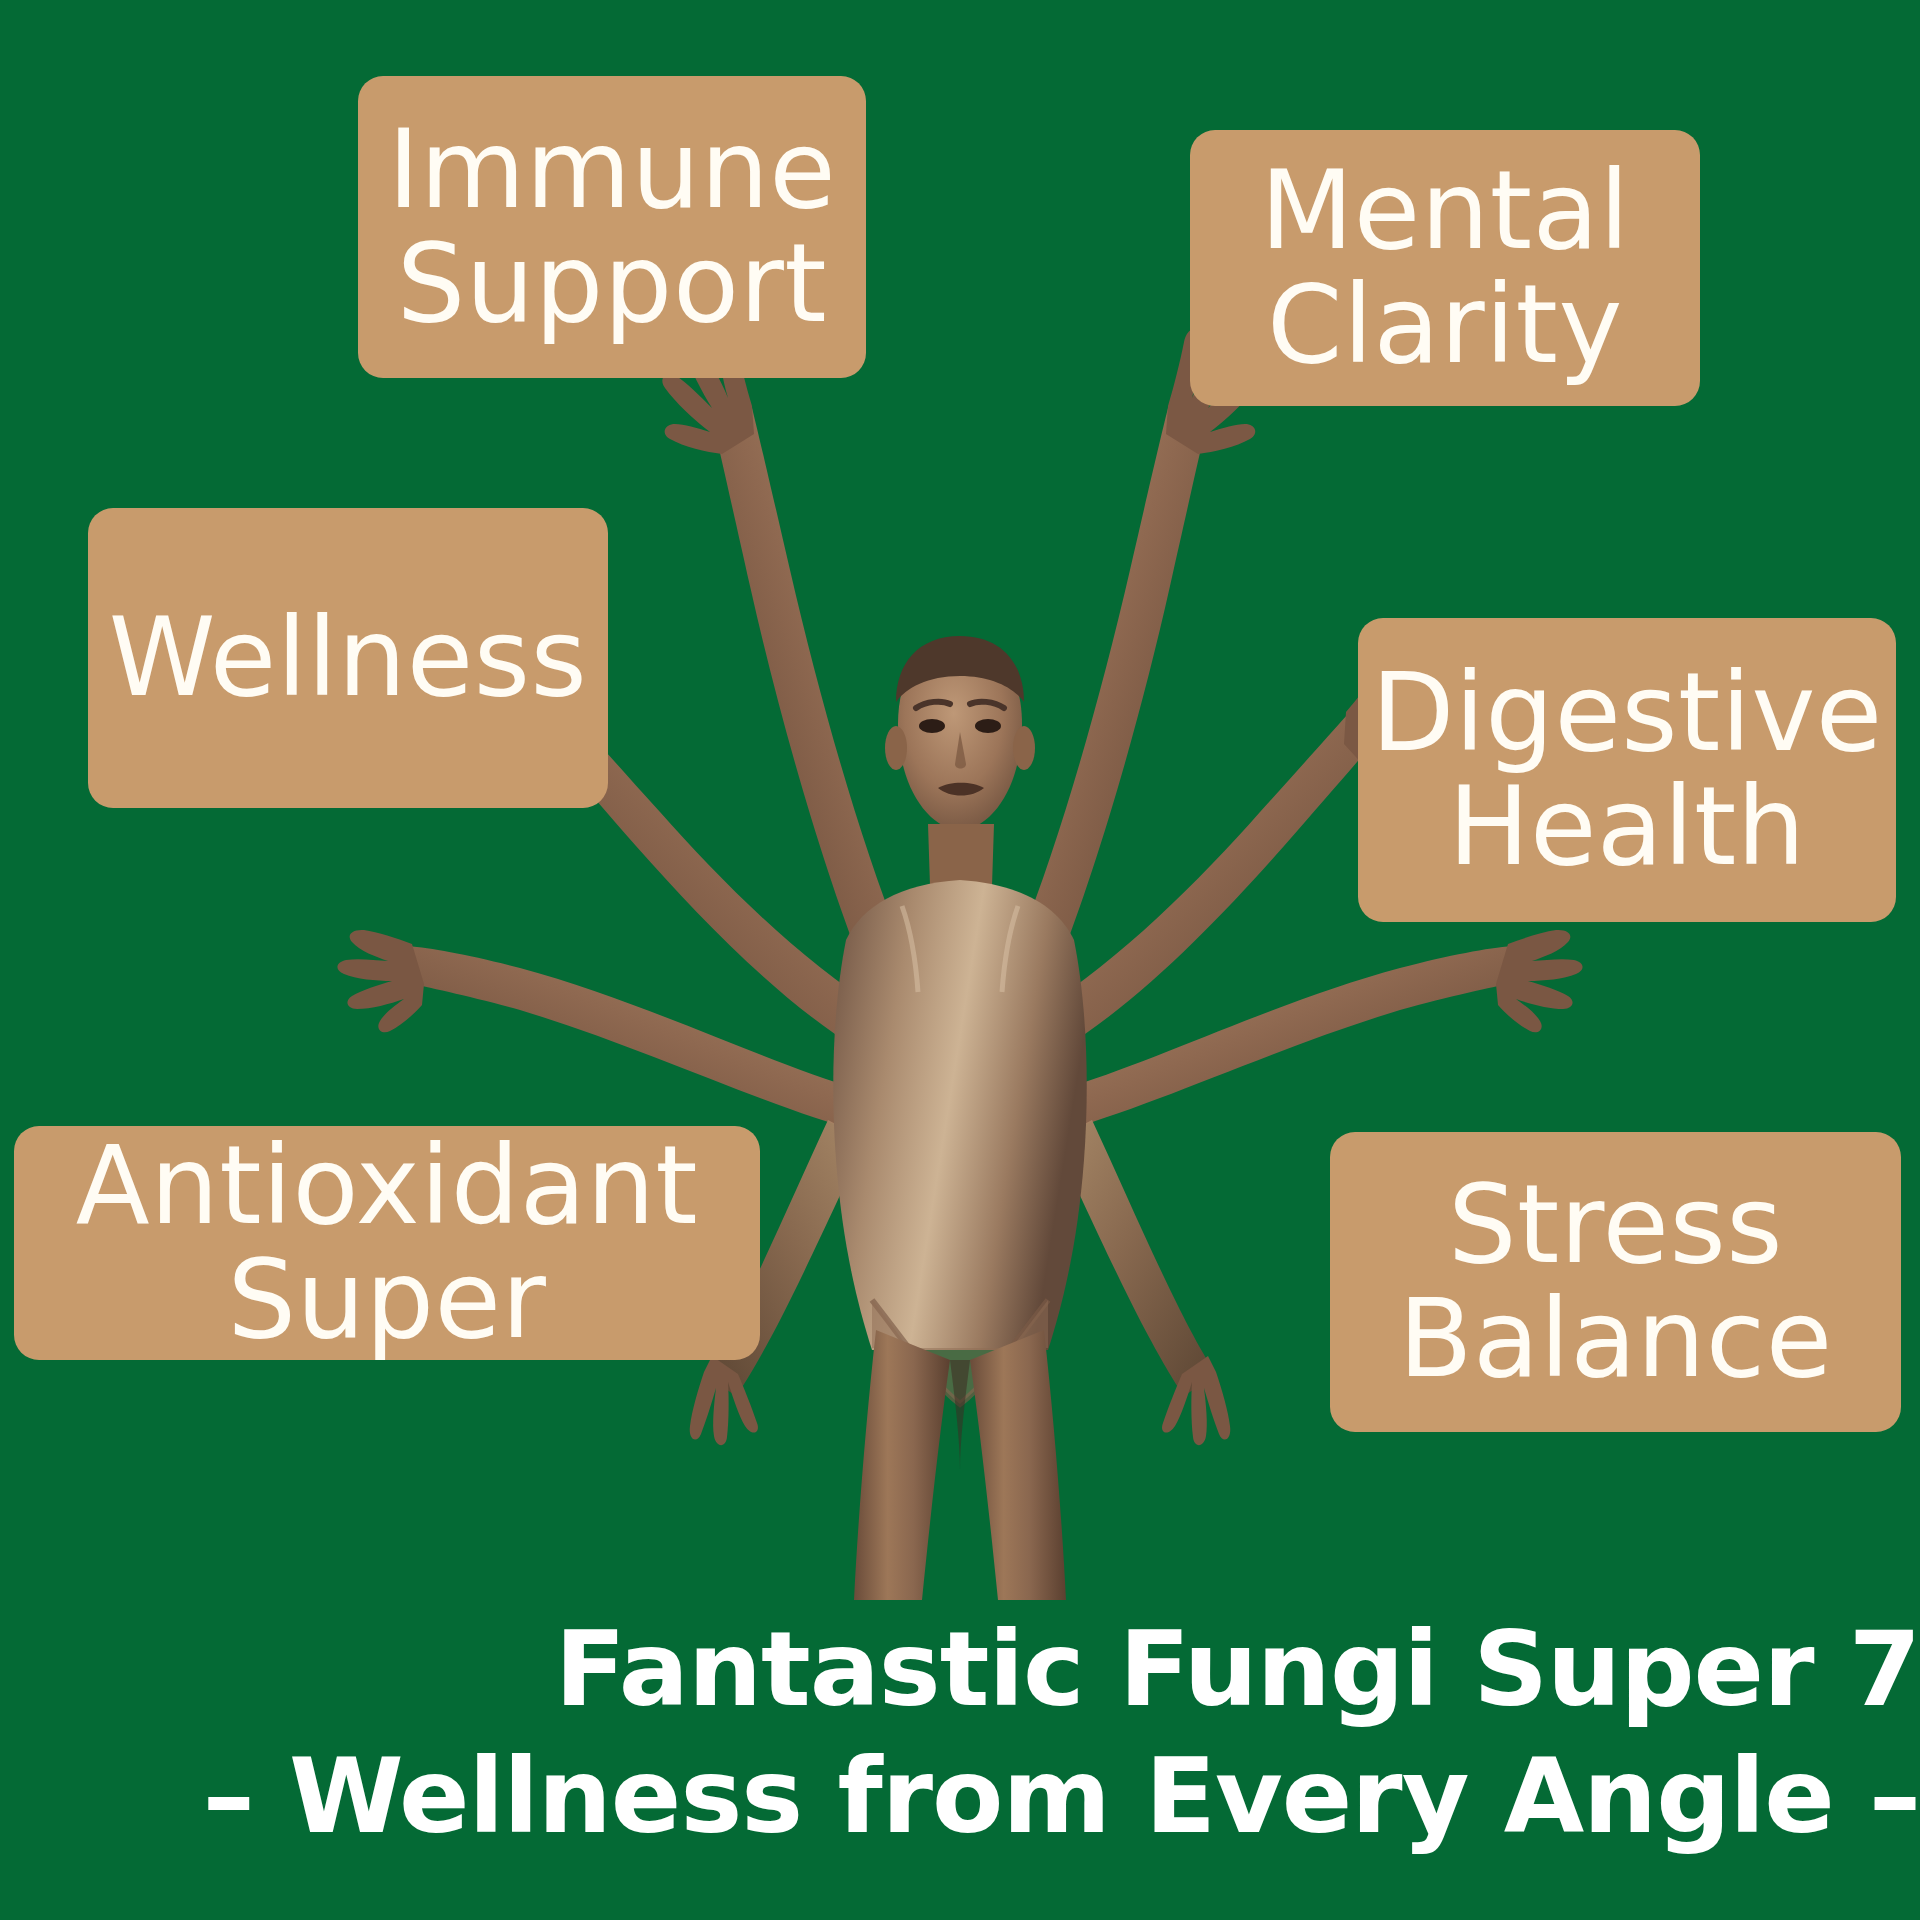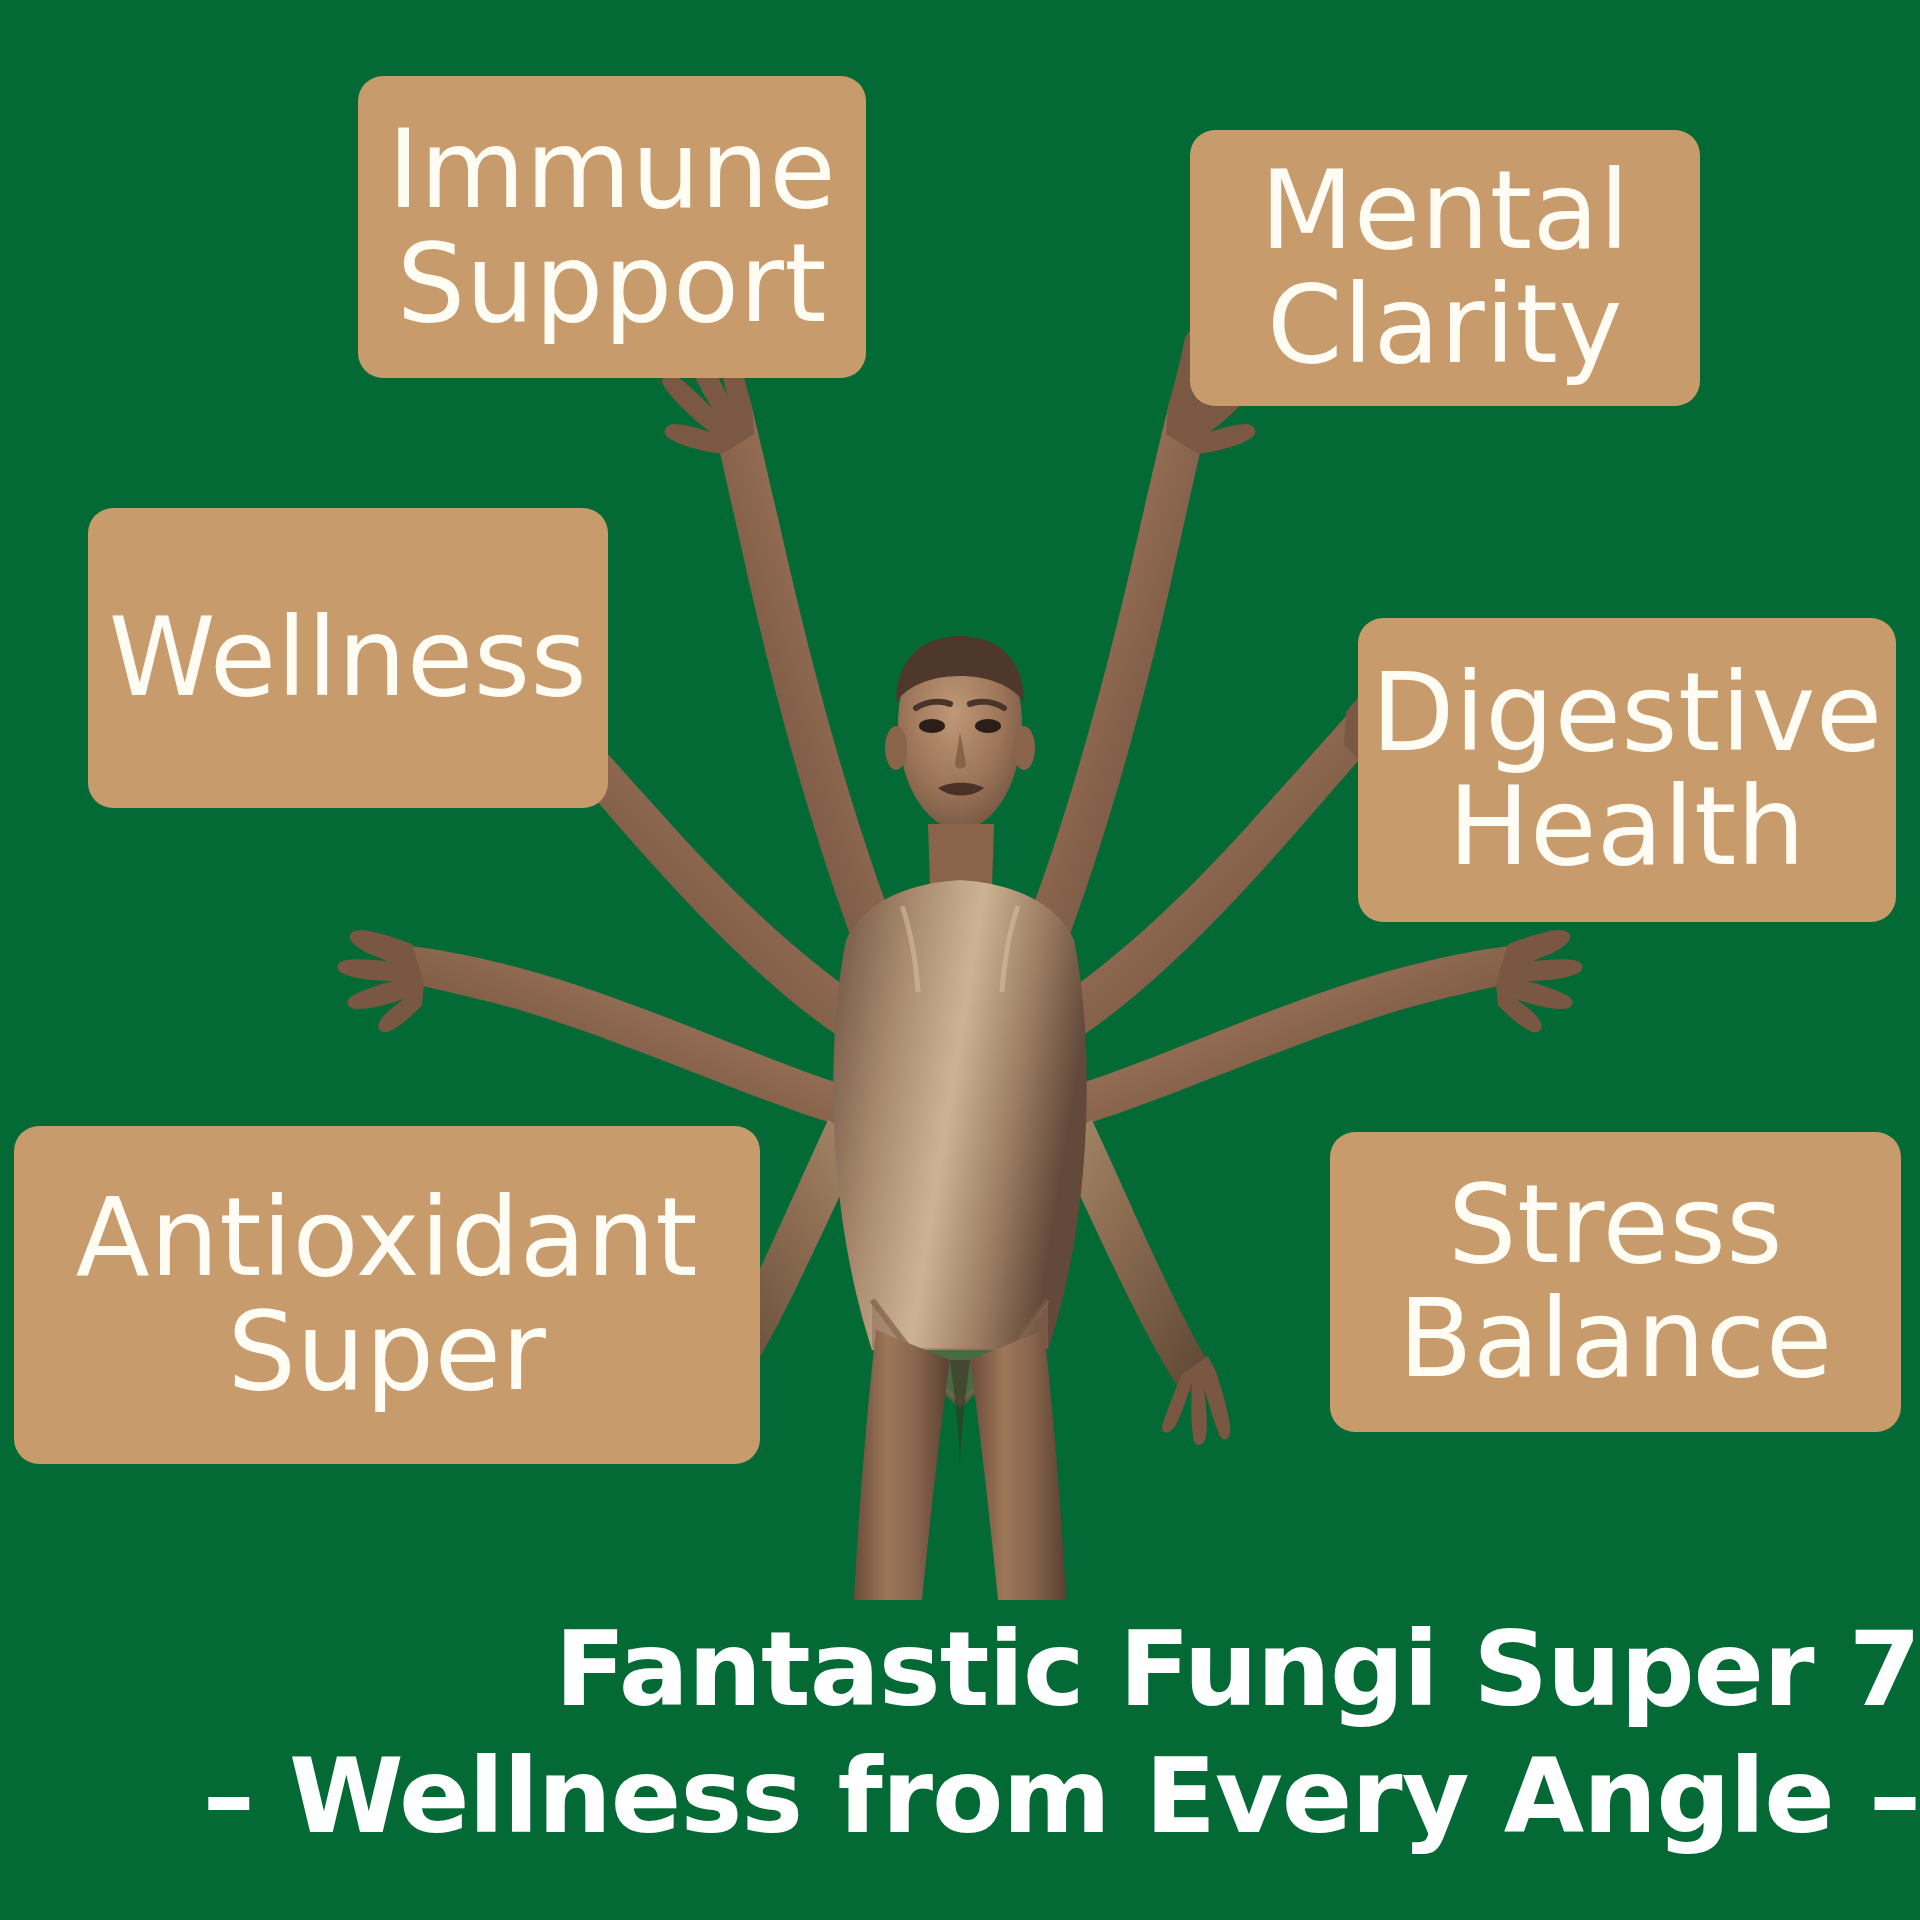--- a/index.html
+++ b/index.html
@@ -44,21 +44,21 @@
     box-sizing: border-box;
     padding: 10px 34px;
     z-index: 5;
   }
   .chip .l1, .chip .l2 { display:block; white-space: nowrap; }
 
   #chip-immune   { left: 358px;  top: 76px;   width: 508px;  height: 302px; }
   #chip-mental   { left: 1190px; top: 130px;  width: 510px;  height: 276px; }
   #chip-overall  { left: 88px;   top: 508px;  width: 520px;  height: 300px; }
   #chip-digest   { left: 1358px; top: 604px;  width: 538px;  height: 304px; margin-top: 14px; }
-  #chip-antiox   { left: 14px;   top: 1126px; width: 746px;  height: 338px; }
+  #chip-antiox   { left: 14px;   top: 1126px; width: 746px;  height: 234px; }
   #chip-stress   { left: 1330px; top: 1132px; width: 571px;  height: 300px; }
 
   
   #headline {
     position: absolute;
     left: 0;
     top: 1606px;
     width: 1920px;
     text-align: right;
     color: #FFFFFF;

